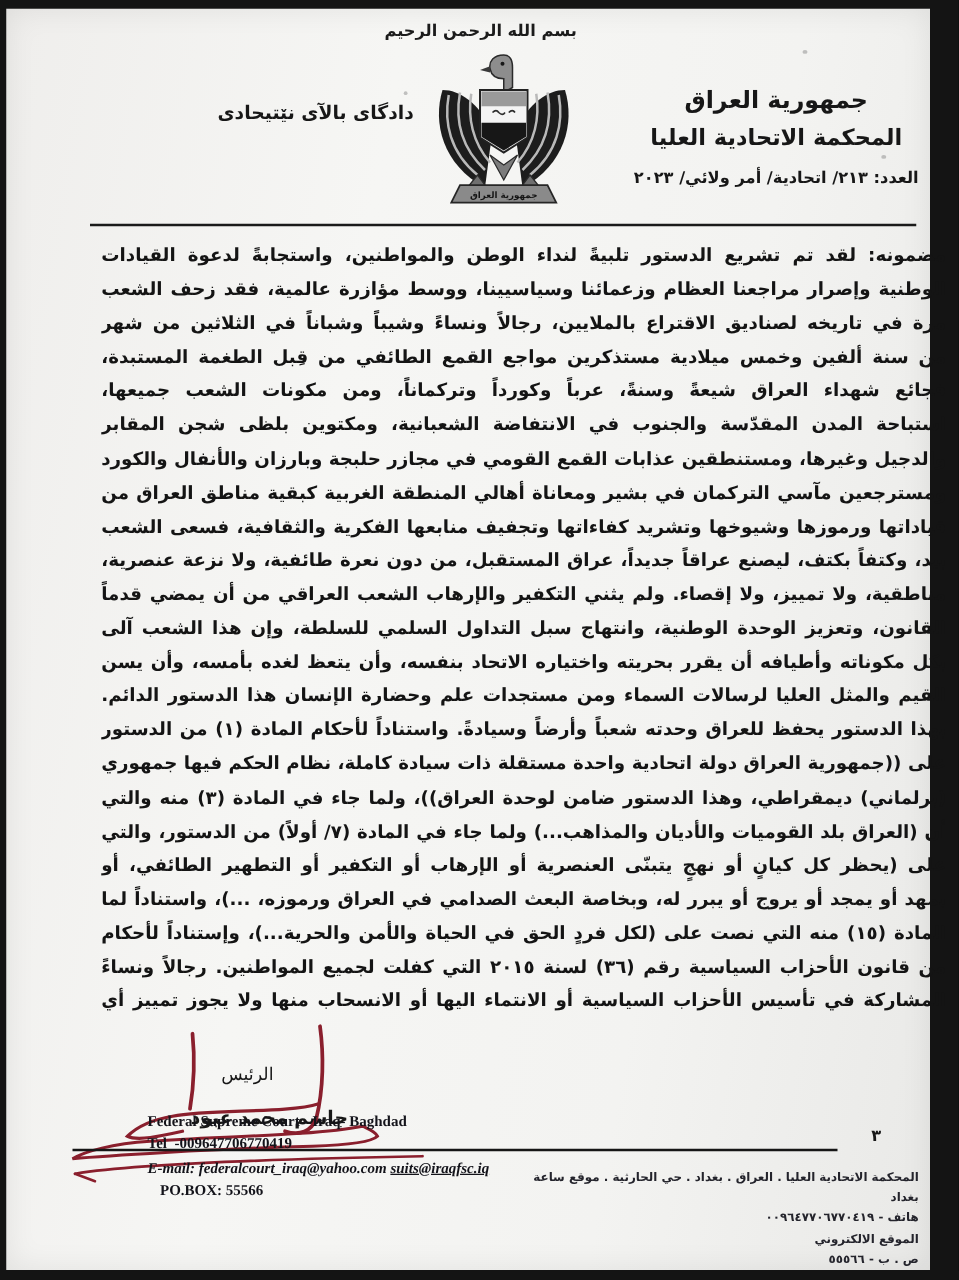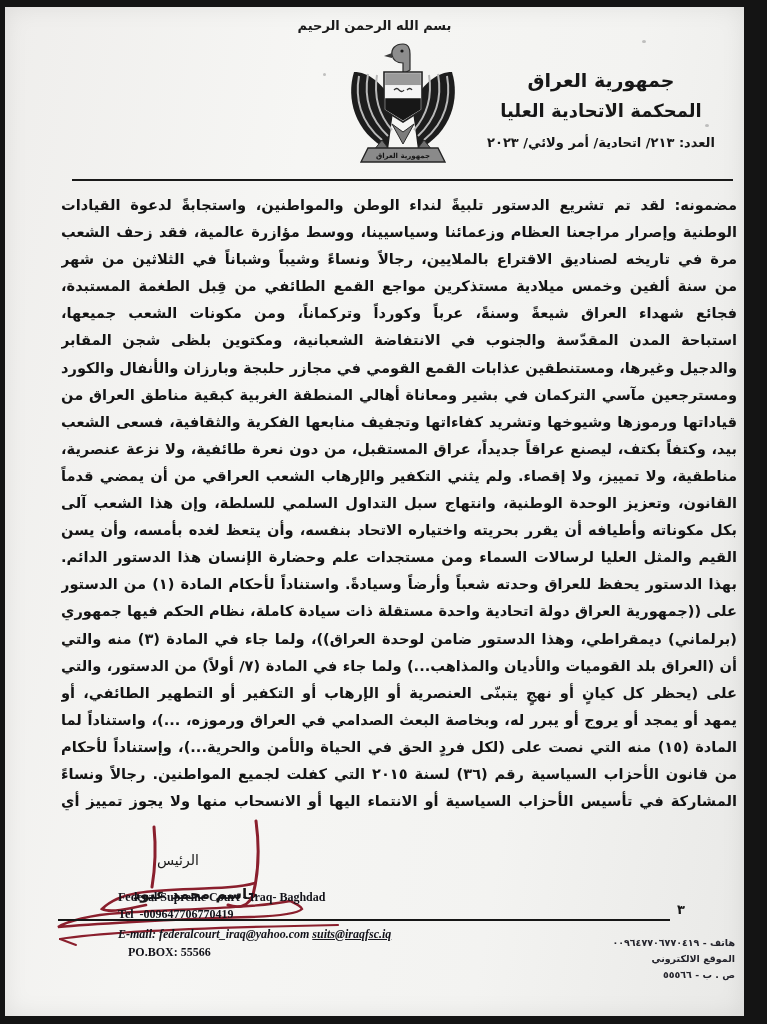--- a/index.html
+++ b/index.html
@@ -1,21 +1,21 @@
 <!DOCTYPE html>
 <html lang="ar"><head>
 <meta charset="utf-8">
 <style>
   html,body{margin:0;padding:0;background:#0c0c0c;}
   #stage{position:relative;width:767px;height:1024px;background:#141414;overflow:hidden;
          font-family:"DejaVu Sans",sans-serif;}
   #paper{position:absolute;left:5px;top:7px;width:739px;height:1009px;
          background:linear-gradient(100deg,#efeeec 0%,#f6f6f4 35%,#f3f3f1 70%,#e9e9e7 100%);
          box-shadow:inset 0 0 25px rgba(0,0,0,.08);}
-  .ar{direction:rtl;color:#171717;}
+  .ar{direction:rtl;color:#171717;margin-left:20px;}
   
   #bismillah{position:absolute;left:0;right:0;top:11px;text-align:center;
              font-weight:bold;font-size:13px;color:#1b1b1b;}
   #hdr-ar{position:absolute;left:455px;top:58px;width:282px;text-align:center;}
   #hdr-ar .country{font-size:19px;font-weight:bold;line-height:30px;}
   #hdr-ar .court{font-size:18px;font-weight:bold;line-height:32px;}
   #hdr-ar .refline{font-size:13px;font-weight:bold;margin-top:8px;}
   #hdr-ku{position:absolute;left:105px;top:66px;width:245px;text-align:center;}
   #hdr-ku .country{font-size:15px;font-weight:bold;line-height:30px;}
   #hdr-ku .court{font-size:15px;font-weight:bold;line-height:34px;}
@@ -90,20 +90,21 @@
       </svg>
     </div>
 
     <div id="hdr-ar" class="ar">
       <div class="country">جمهورية العراق</div>
       <div class="court">المحكمة الاتحادية العليا</div>
       <div class="refline">العدد: ٢١٣/ اتحادية/ أمر ولائي/ ٢٠٢٣</div>
     </div>
 
     <div id="hdr-ku" class="ar">
+      <div class="court">دادگای بالآی نێتیحادی</div>
     </div>
 
     <div id="hdr-rule"></div>
 
     <div id="body-text" class="ar">
         <div class="bline">مضمونه: لقد تم تشريع الدستور تلبيةً لنداء الوطن والمواطنين، واستجابةً لدعوة القيادات الدينية وقوانا</div>
         <div class="bline">الوطنية وإصرار مراجعنا العظام وزعمائنا وسياسيينا، ووسط مؤازرة عالمية، فقد زحف الشعب العراقي لأول</div>
         <div class="bline">مرة في تاريخه لصناديق الاقتراع بالملايين، رجالاً ونساءً وشيباً وشباناً في الثلاثين من شهر كانون الثاني</div>
         <div class="bline">من سنة ألفين وخمس ميلادية مستذكرين مواجع القمع الطائفي من قِبل الطغمة المستبدة، ومستلهمين</div>
         <div class="bline">فجائع شهداء العراق شيعةً وسنةً، عرباً وكورداً وتركماناً، ومن مكونات الشعب جميعها، ومستوحين ظلامة</div>
@@ -150,20 +151,21 @@
       </div>
       <div class="fl gap">
         <span>E-mail:</span>
         <span>federalcourt_iraq@yahoo.com</span>
         <span class="u">suits@iraqfsc.iq</span>
       </div>
       <div class="fl pob">PO.BOX: 55566</div>
     </div>
 
     <div id="foot-ar" class="ar">
+      <div class="fl">المحكمة الاتحادية العليا . العراق . بغداد .  حي الحارثية . موقع ساعة بغداد</div>
       <div class="fl">هاتف - ٠٠٩٦٤٧٧٠٦٧٧٠٤١٩</div>
       <div class="fl">الموقع الالكتروني</div>
       <div class="fl">ص . ب - ٥٥٥٦٦</div>
     </div>
 
     <div class="speck" style="left:637px;top:33px;width:4px;height:3px;"></div>
     <div class="speck" style="left:700px;top:117px;width:4px;height:3px;"></div>
     <div class="speck" style="left:318px;top:66px;width:3px;height:3px;"></div>
   </div>
 </div>

